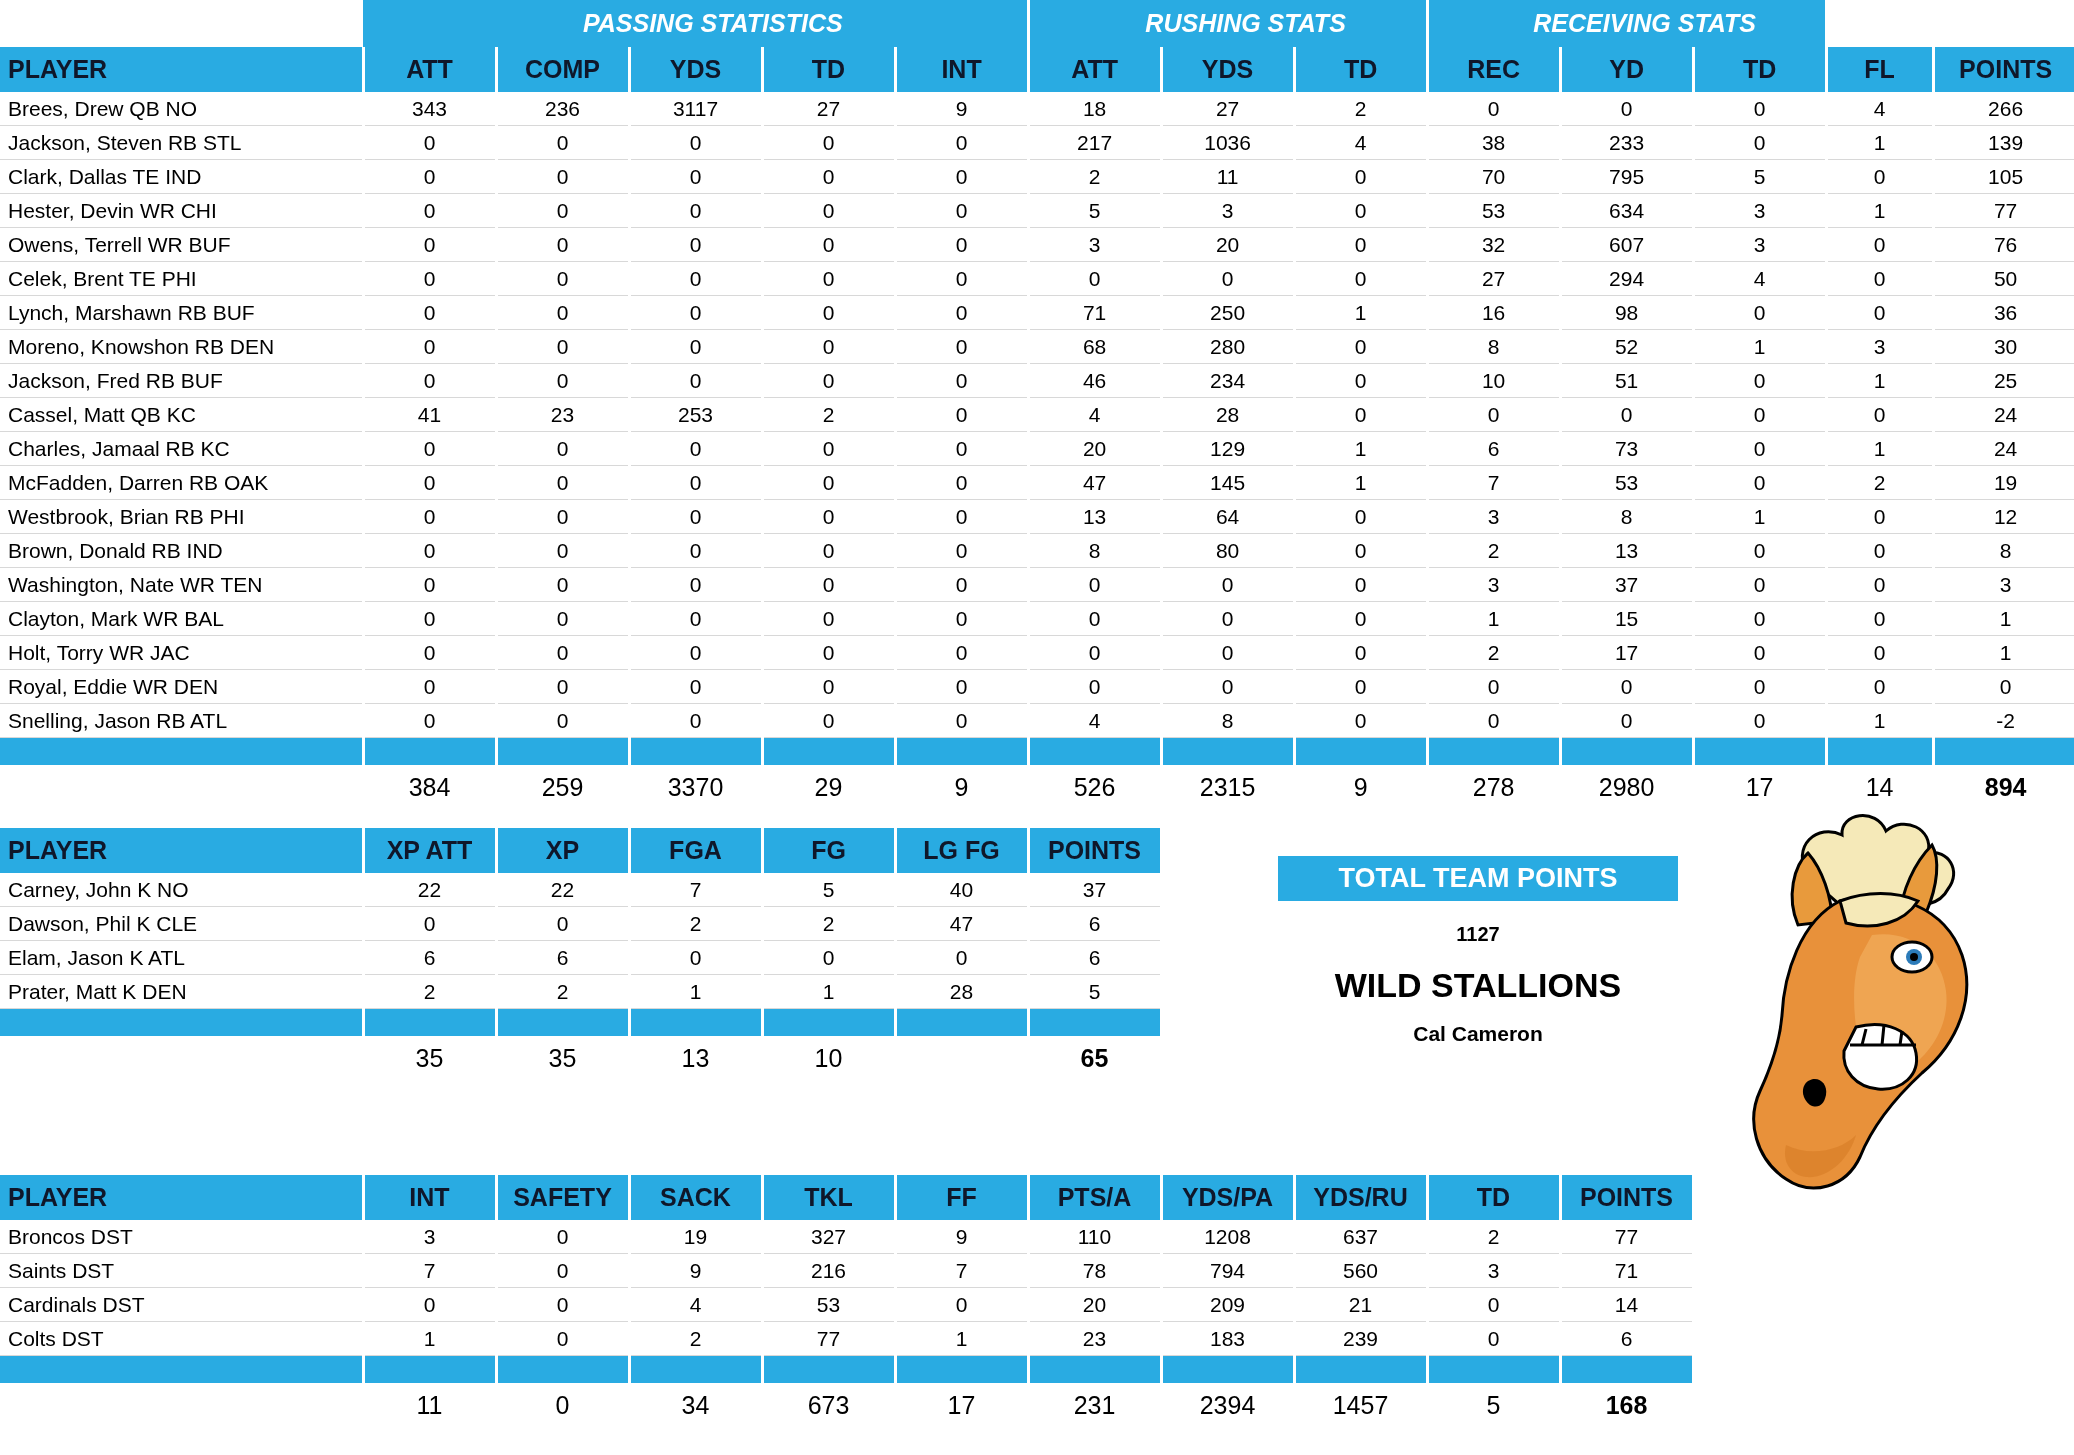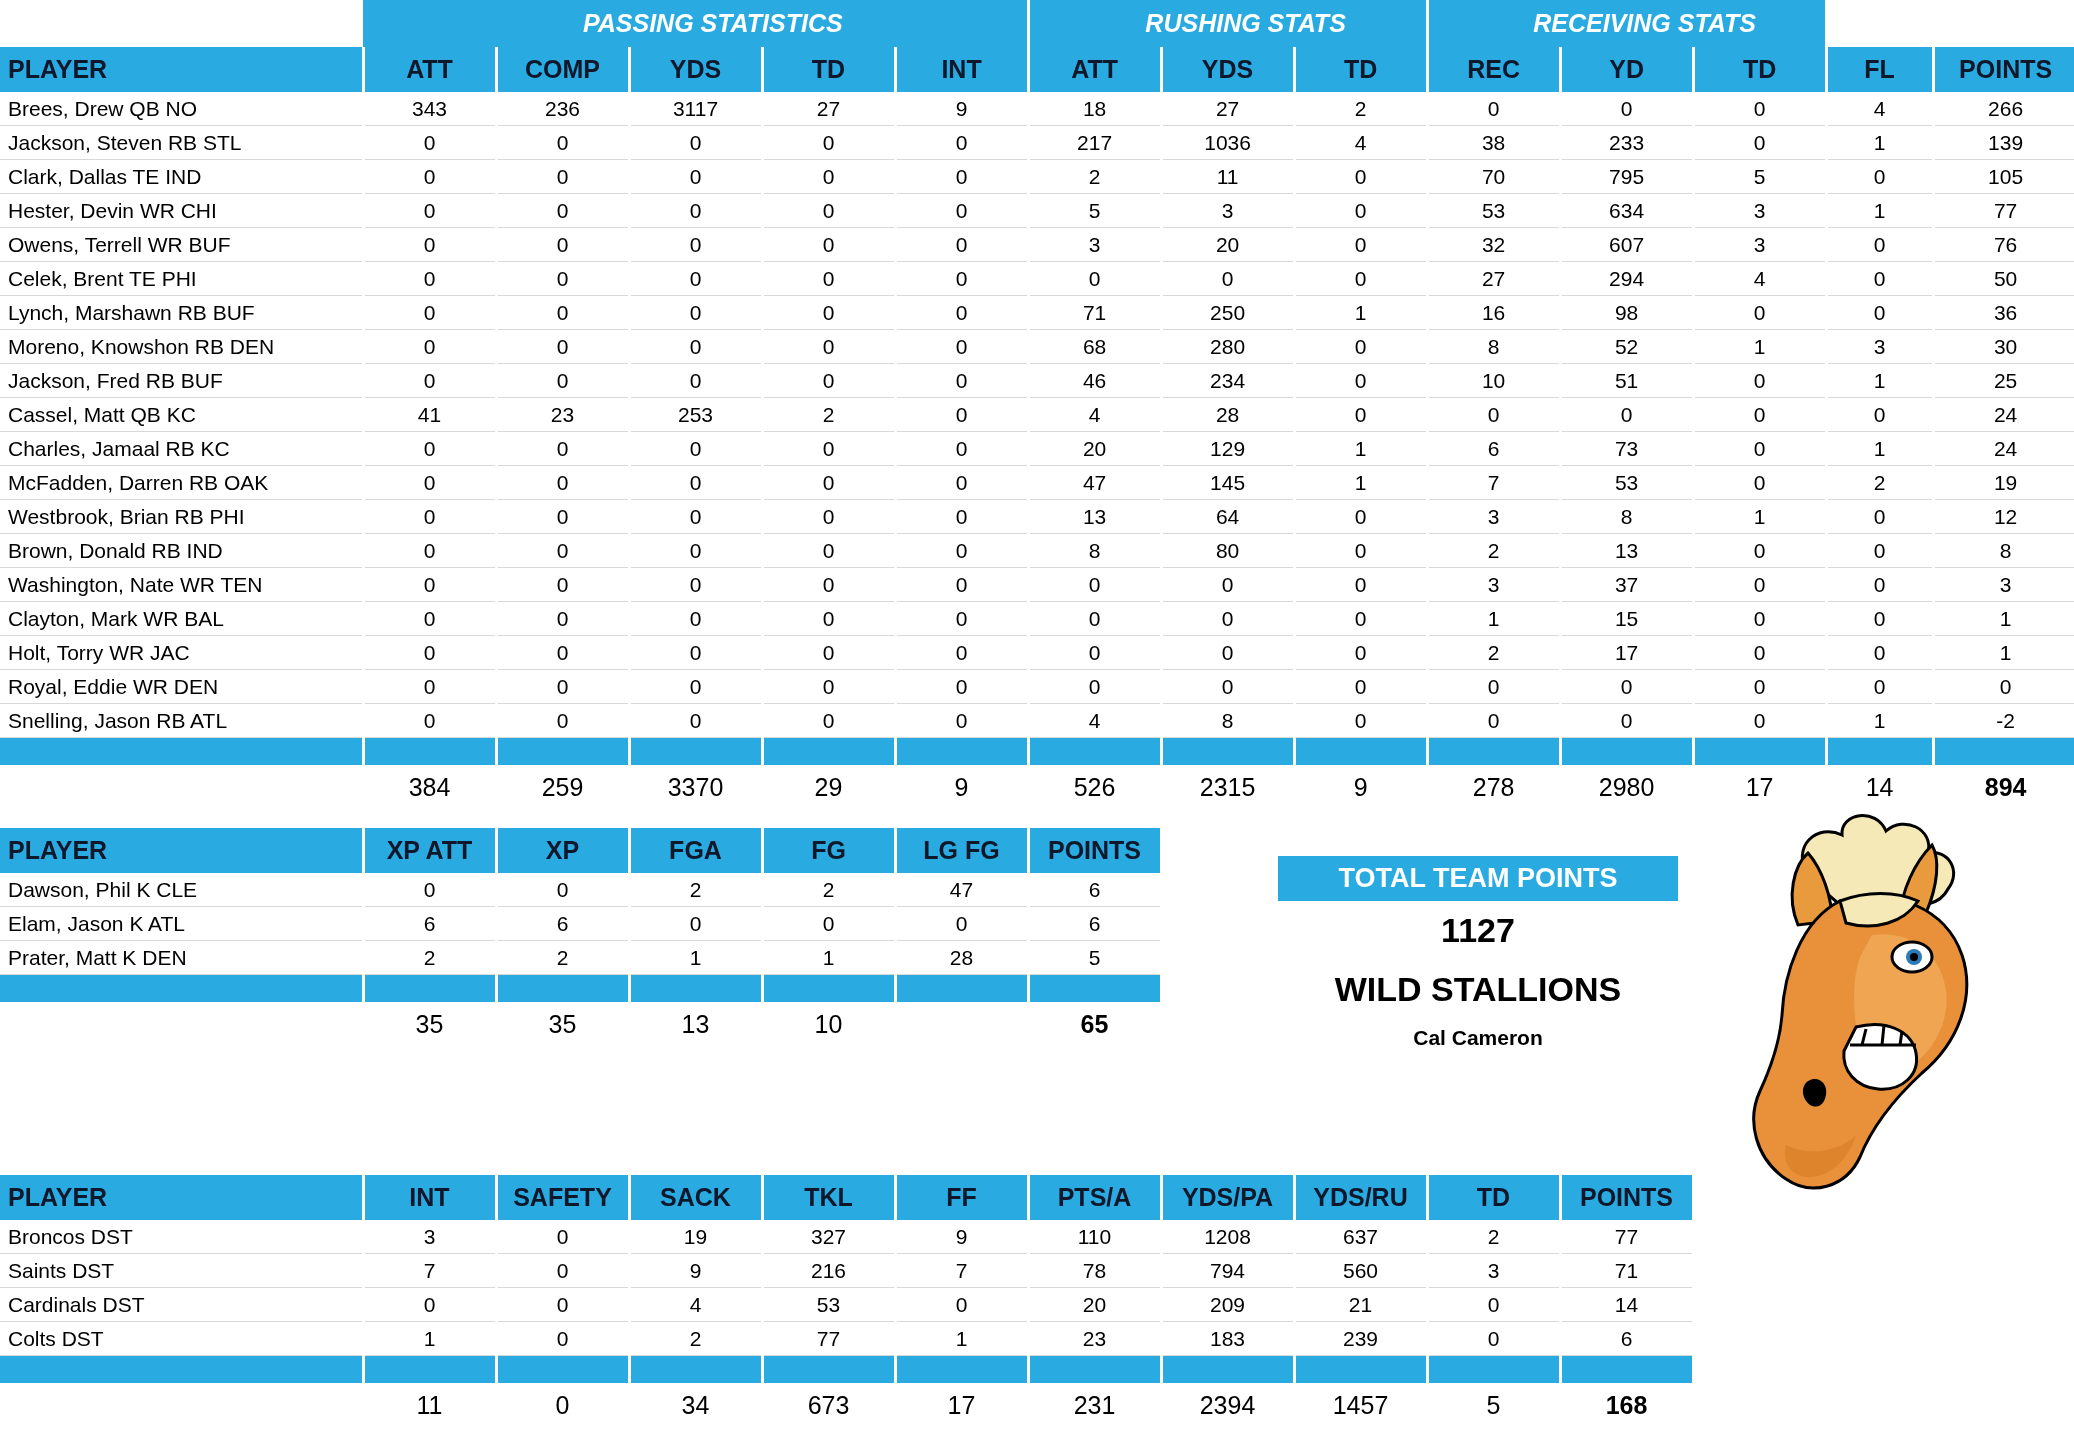--- a/index.html
+++ b/index.html
@@ -125,22 +125,22 @@
     background: #29ABE2;
     color: #ffffff;
     font-weight: bold;
     font-size: 27px;
     height: 45px;
     line-height: 45px;
     margin-top: 28px;
   }
   .teampanel .tp-points {
     font-weight: bold;
-    font-size: 34px;
-    margin-top: 10px;
+    font-size: 20px;
+    margin-top: 22px;
   }
   .teampanel .tp-team {
     font-weight: bold;
     font-size: 34px;
     margin-top: 20px;
   }
   .teampanel .tp-owner {
     font-weight: bold;
     font-size: 21px;
     margin-top: 17px;
@@ -558,20 +558,29 @@
         <tr class="colhdr">
       <td class="playercol">PLAYER</td>
       <td>XP ATT</td>
       <td>XP</td>
       <td>FGA</td>
       <td>FG</td>
       <td>LG FG</td>
       <td>POINTS</td>
     </tr>
     <tr class="datarow">
+      <td class="playercol">Carney, John K NO</td>
+      <td>22</td>
+      <td>22</td>
+      <td>7</td>
+      <td>5</td>
+      <td>40</td>
+      <td>37</td>
+    </tr>
+    <tr class="datarow">
       <td class="playercol">Dawson, Phil K CLE</td>
       <td>0</td>
       <td>0</td>
       <td>2</td>
       <td>2</td>
       <td>47</td>
       <td>6</td>
     </tr>
     <tr class="datarow">
       <td class="playercol">Elam, Jason K ATL</td>

